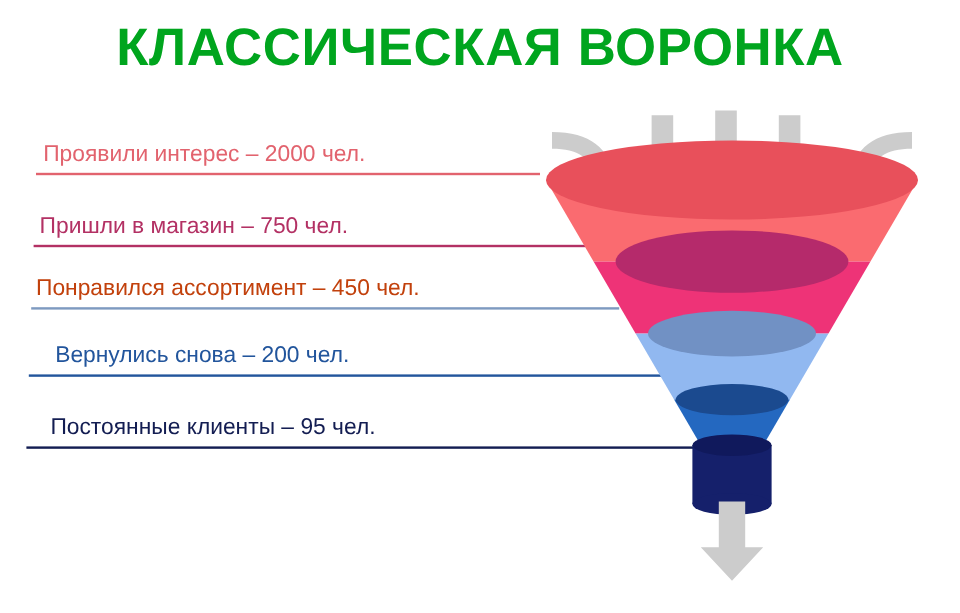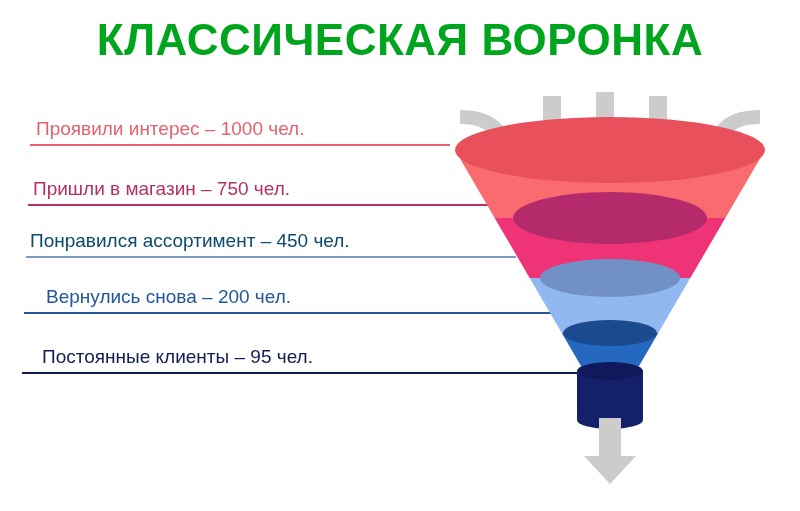--- a/index.html
+++ b/index.html
@@ -90,31 +90,31 @@
   .arrow-glyph { fill: #cccccc; }
 </style>
 </head>
 <body>
 
 <div id="stage">
 
   <div id="title">КЛАССИЧЕСКАЯ ВОРОНКА</div>
 
   <div class="label-row" id="row-0">
-    <div class="label-text" style="color:#e2636e;">Проявили интерес – 1000 чел.</div>
+    <div class="label-text" style="color:#e2636e;">Проявили интерес – 2000 чел.</div>
     <div class="label-rule"></div>
   </div>
 
   <div class="label-row" id="row-1">
     <div class="label-text" style="color:#b33164;">Пришли в магазин – 750 чел.</div>
     <div class="label-rule"></div>
   </div>
 
   <div class="label-row" id="row-2">
-    <div class="label-text" style="color:#0c4a6e;">Понравился ассортимент – 450 чел.</div>
+    <div class="label-text" style="color:#c2410c;">Понравился ассортимент – 450 чел.</div>
     <div class="label-rule"></div>
   </div>
 
   <div class="label-row" id="row-3">
     <div class="label-text" style="color:#22559c;">Вернулись снова – 200 чел.</div>
     <div class="label-rule"></div>
   </div>
 
   <div class="label-row" id="row-4">
     <div class="label-text" style="color:#131d52;margin-left:12px;">Постоянные клиенты – 95 чел.</div>

